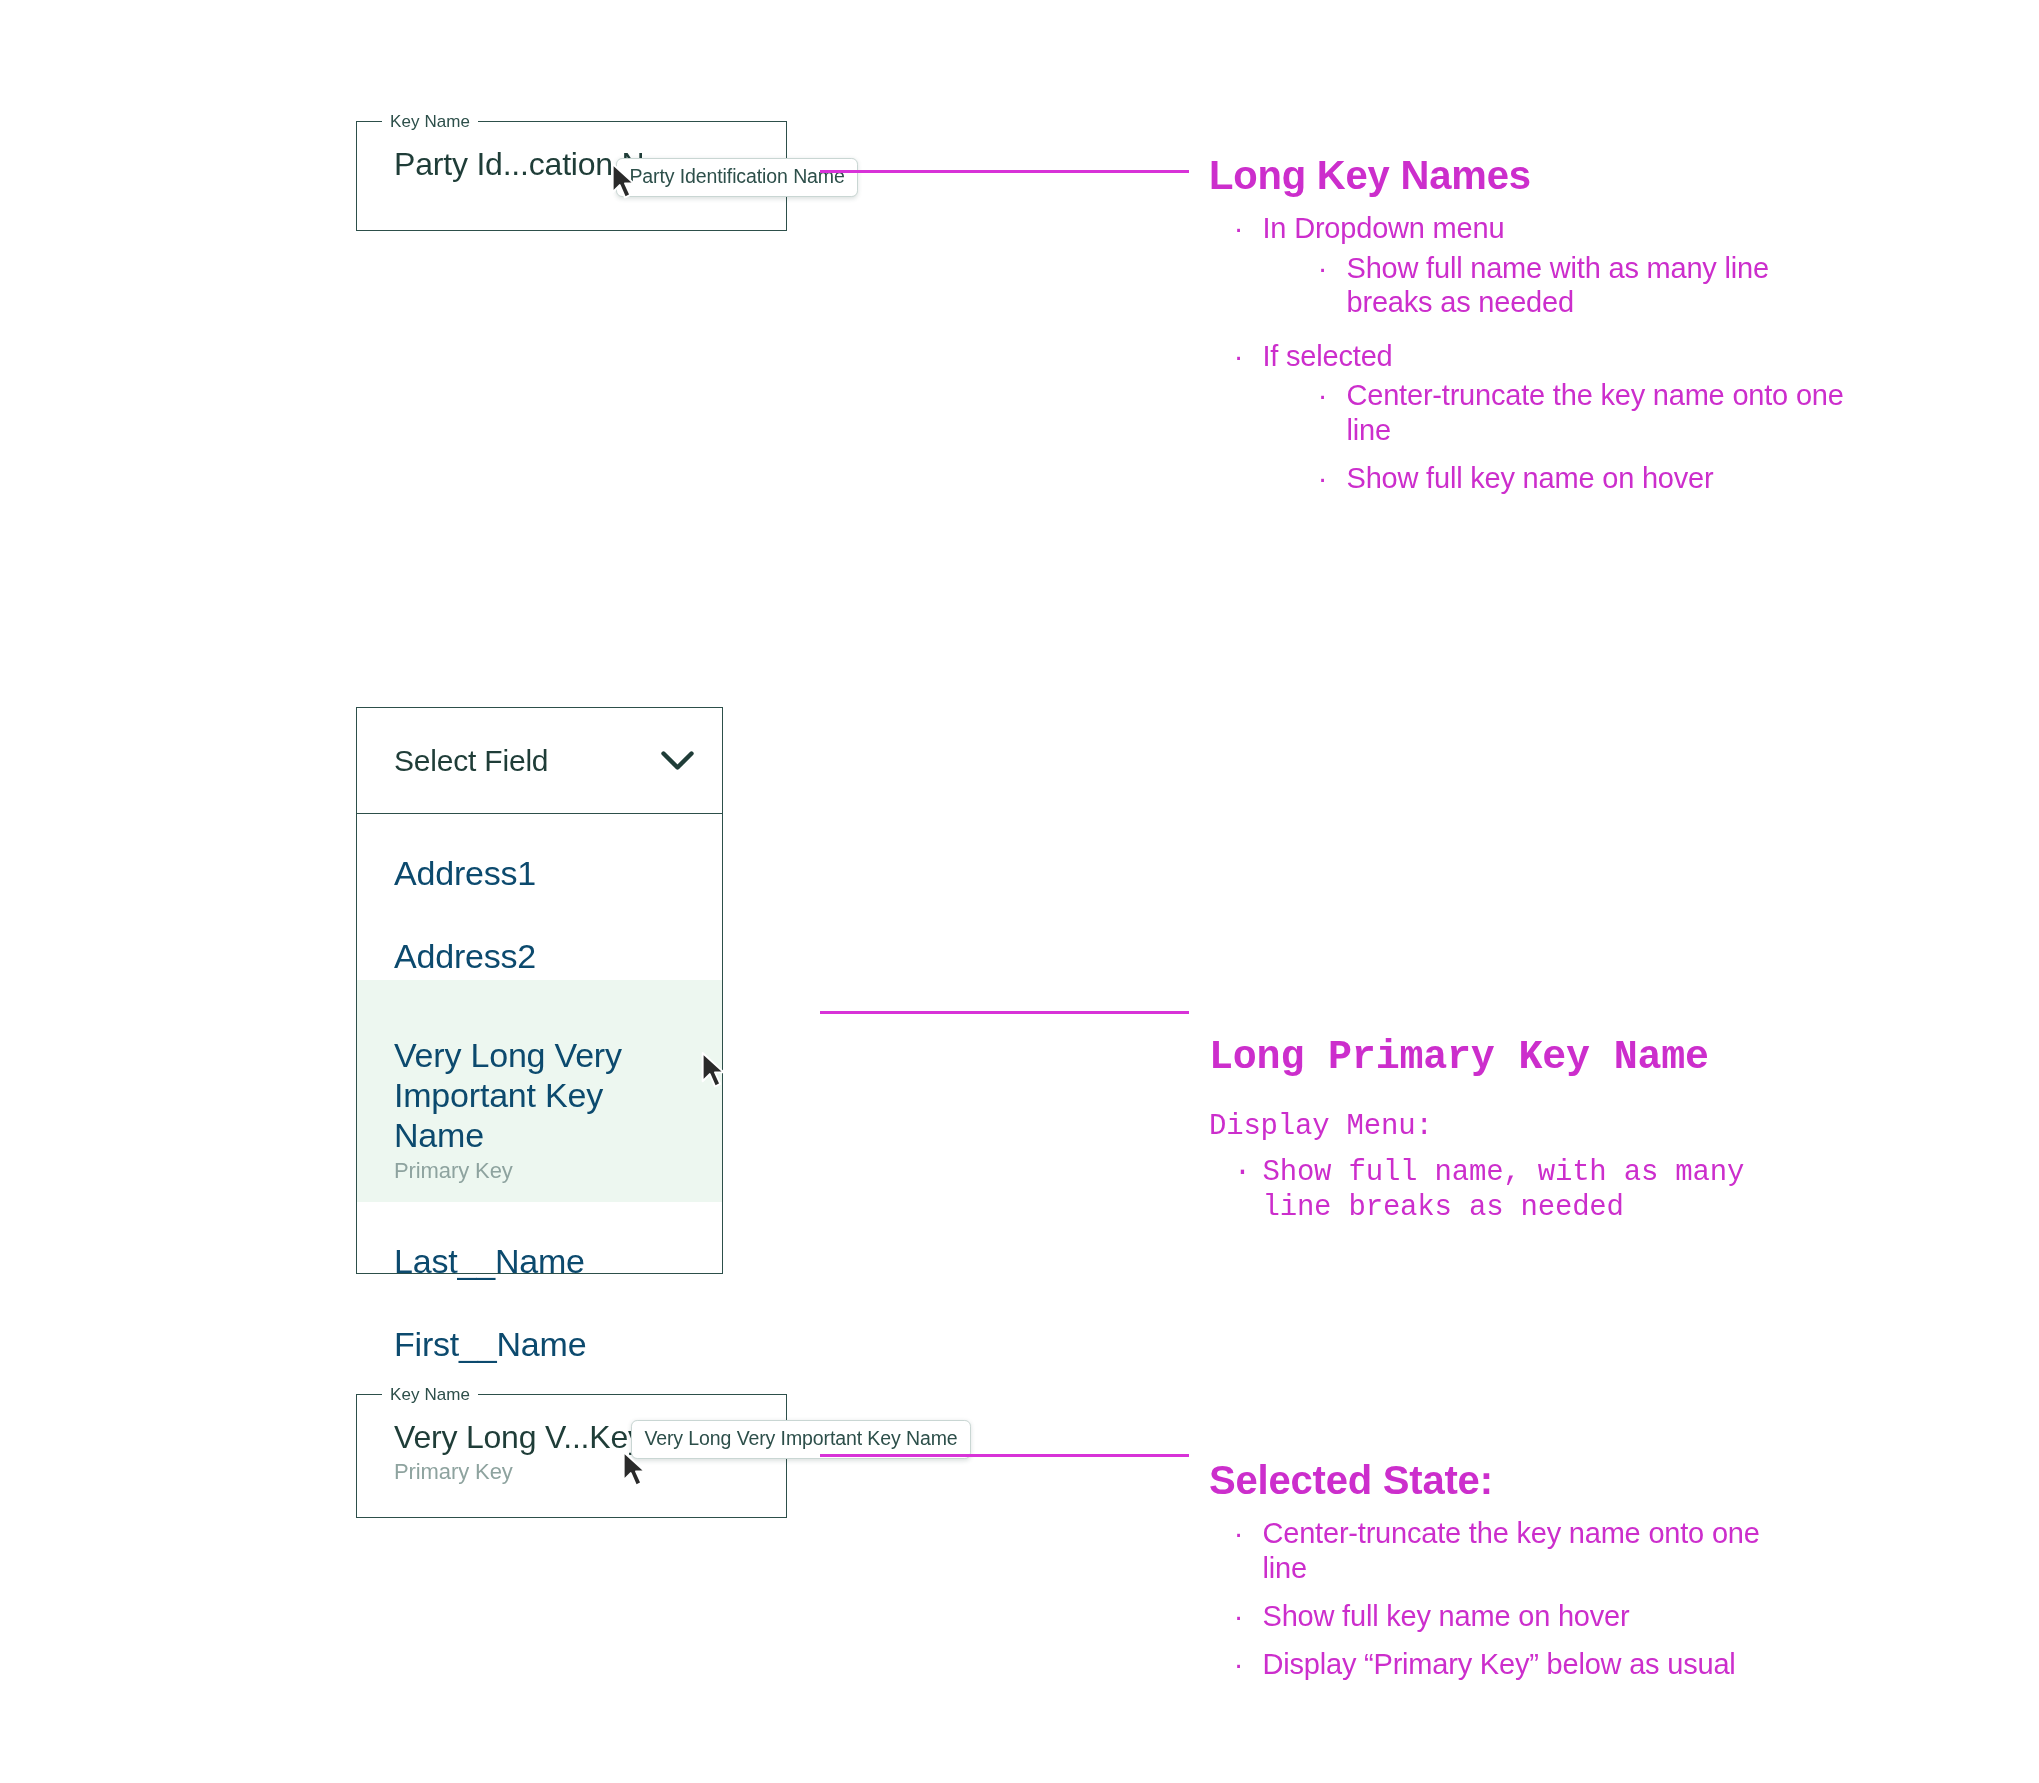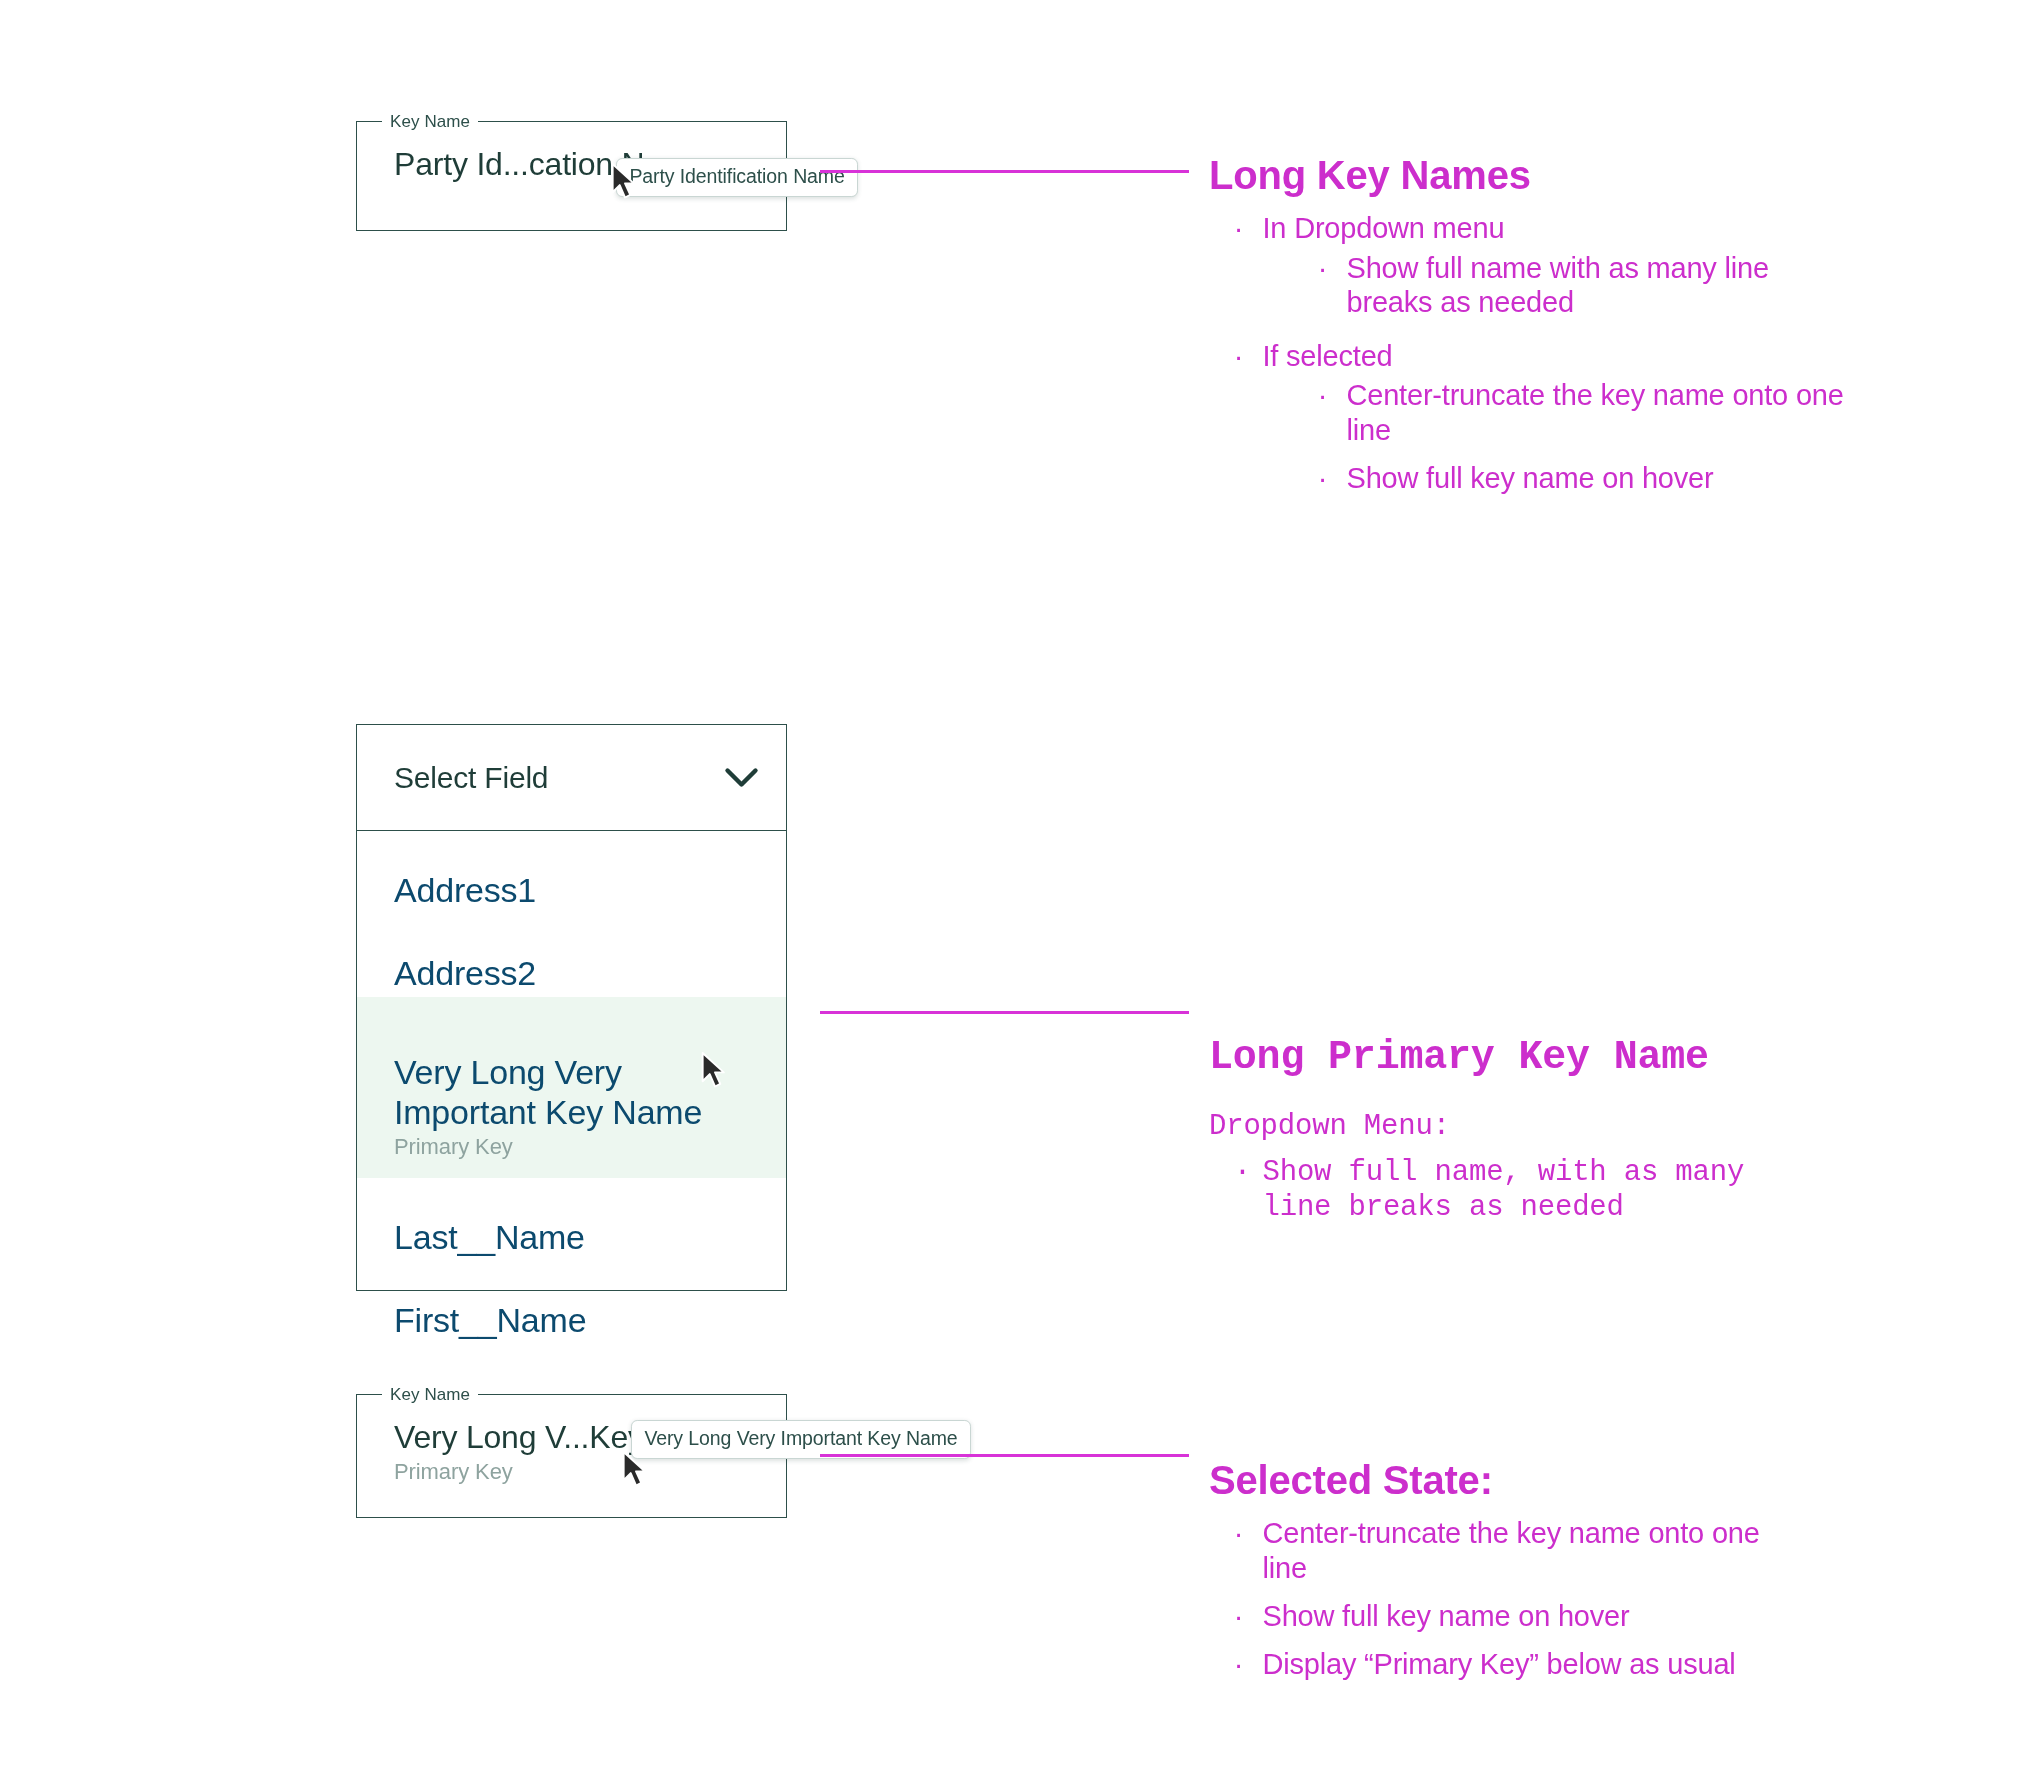--- a/index.html
+++ b/index.html
@@ -256,21 +256,21 @@
         </li>
         <li style="width:532px; margin-top:14px;">
           <span class="dot">·</span>
           <span>Show full key name on hover</span>
         </li>
       </ul>
     </li>
   </ul>
 </div>
 
-<div class="dropdown" style="left:356px; top:724px; width:431px; height:567px;">
+<div class="dropdown" style="left:356px; top:707px; width:367px; height:567px;">
   <div class="trigger">
     <span class="trigger-label">Select Field</span>
     <span class="chevron">
       <svg width="35" height="23" viewBox="0 0 40 26" aria-hidden="true">
         <polyline points="4,5 20,21 36,5" fill="none" stroke="#1f3d38" stroke-width="5" stroke-linecap="round" stroke-linejoin="round"></polyline>
       </svg>
     </span>
   </div>
   <div class="list">
     <div class="opt opt-plain">
@@ -295,21 +295,21 @@
 <div class="cursor" style="left:700px; top:1051px;">
   <svg width="30" height="41" viewBox="0 0 34 46" aria-hidden="true">
     <path d="M3 2 L3 34 L11 26 L17 40 L23 37 L17 24 L27 24 Z" fill="#2a2a2a" stroke="#ffffff" stroke-width="2.2" stroke-linejoin="round"></path>
   </svg>
 </div>
 
 <div class="connector" style="left:820px; top:1011px; width:369px;"></div>
 
 <div class="annot" style="left:1209px; top:1034px; width:621px;font-family:Liberation Mono, monospace;">
   <h3>Long Primary Key Name</h3>
-  <div class="plain-line">Dropdown Menu:</div>
+  <div class="plain-line">Display Menu:</div>
   <ul class="lvl1">
     <li style="width:514px;">
       <span class="dot">·</span>
       <span>Show full name, with as many line breaks as needed</span>
     </li>
   </ul>
 </div>
 
 <div class="keyfield" style="left:356px; top:1394px; width:431px; height:124px;">
   <div class="legend-row">

